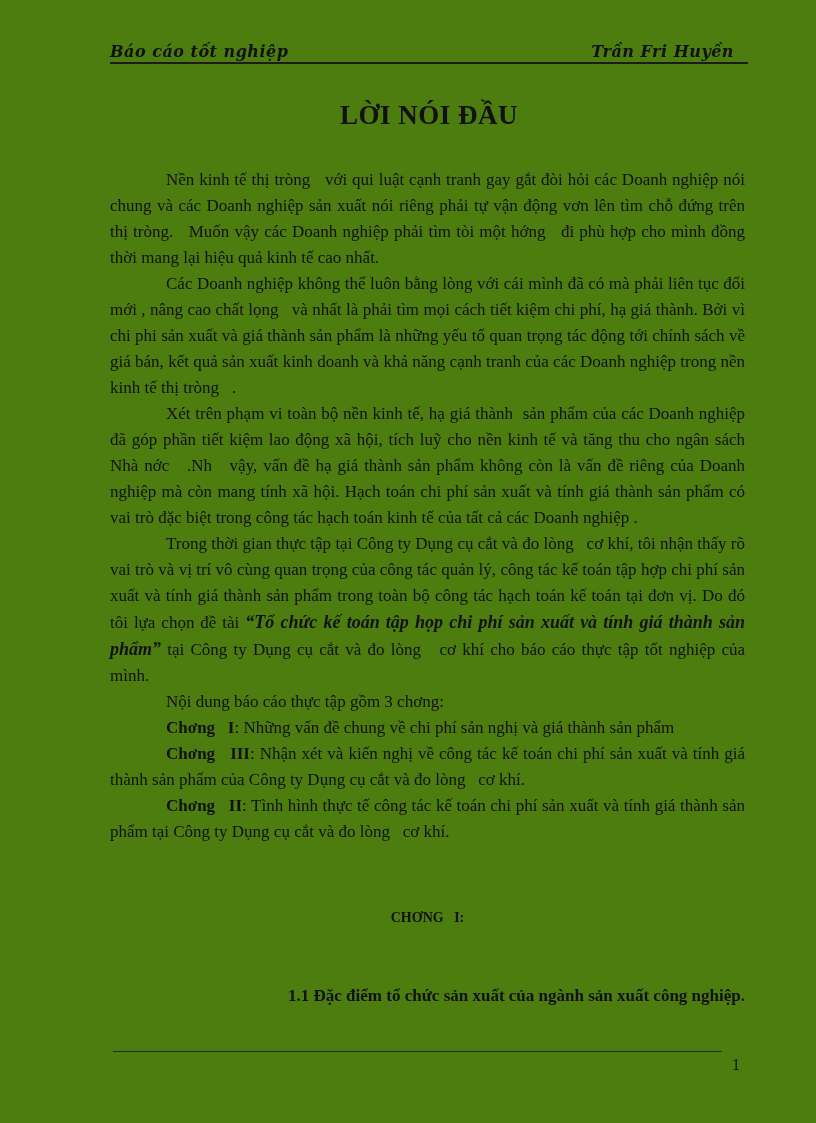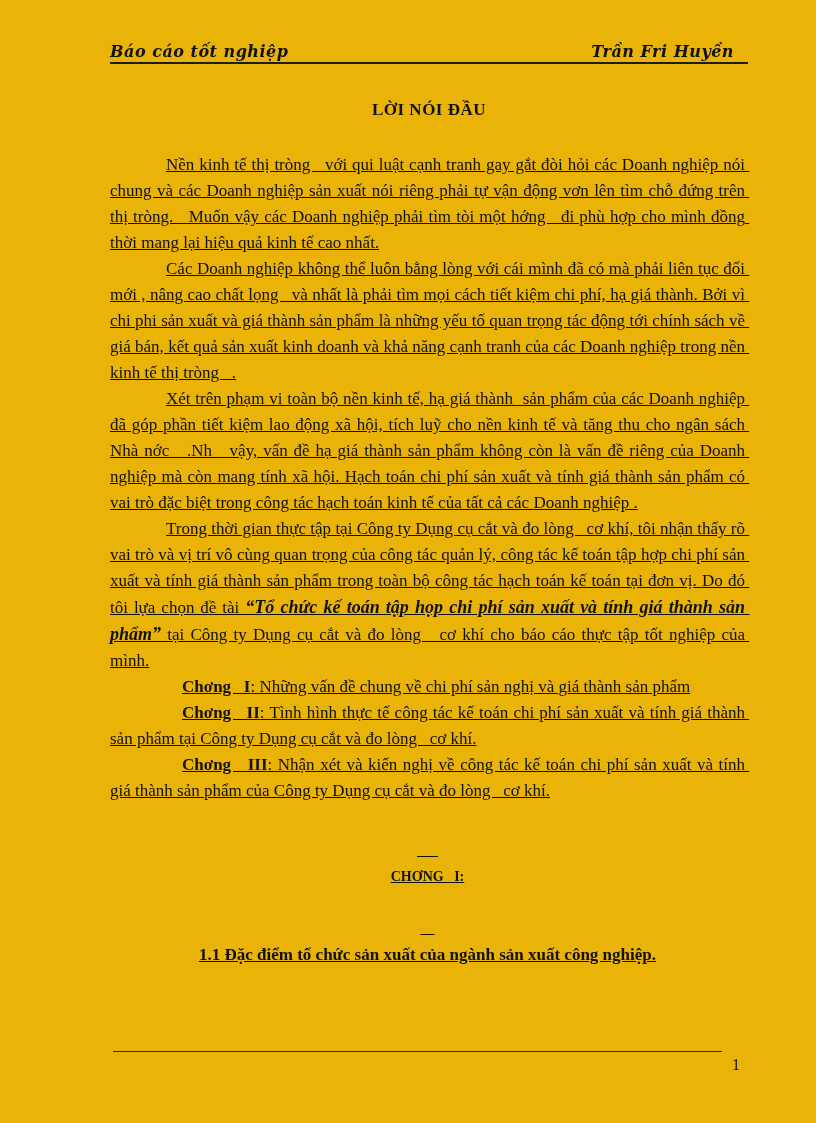--- a/index.html
+++ b/index.html
@@ -1,21 +1,21 @@
 <!DOCTYPE html>
 <html><head>
 <meta charset="utf-8">
 <style>
   * { margin: 0; padding: 0; box-sizing: border-box; }
   html, body { background: #ffffff; }
   .page {
     position: relative;
     width: 816px;
     height: 1123px;
-    background: #eab308;
+    background: #4d7c0f;
     overflow: hidden;
     font-family: "Liberation Serif", serif;
     color: #111111;
   }
   
   .header {
     position: absolute;
     top: 42px;
     left: 110px;
     right: 68px;
@@ -32,53 +32,52 @@
   }
   .header .hdr-right { padding-right: 14px; }
   
   .doc-title {
     position: absolute;
     top: 100px;
     left: 110px;
     right: 68px;
     text-align: center;
     font-weight: bold;
-    font-size: 17px;
+    font-size: 27px;
     letter-spacing: 0.5px;
   }
   
   .content {
     position: absolute;
-    top: 152px;
+    top: 167px;
     left: 110px;
     right: 71px;
     font-size: 17px;
     line-height: 26px;
     text-align: justify;
-    text-decoration: underline;
   }
   .content p, .content .chapter-line { white-space: pre-wrap; }
   .body-para { text-indent: 56px; }
   .quote { font-weight: bold; font-style: italic; font-size: 18px; }
   .chapter-line { text-indent: 56px; }
-  .chapter-label { font-weight: bold; margin-left: 16px; }
+  .chapter-label { font-weight: bold; }
   
   .chapter-heading {
     margin-top: 8px;
     text-align: center;
     font-weight: bold;
     font-size: 14px;
     line-height: 26px;
     white-space: pre-wrap;
   }
   .section-heading {
     font-weight: bold;
     font-size: 17px;
     line-height: 26px;
-    text-align: center;
+    text-align: right;
   }
   
   .footer {
     position: absolute;
     top: 1051px;
     left: 113px;
     right: 94px;
   }
   .footer-rule { border-top: 1.5px solid #2a2a2a; height: 0; }
   .footer-num {
@@ -99,24 +98,25 @@
   </div>
 
   <div class="doc-title">LỜI NÓI ĐẦU</div>
 
   <div class="content">
     <p class="body-para">Nền kinh tế thị tròng   với qui luật cạnh tranh gay gắt đòi hỏi các Doanh nghiệp nói chung và các Doanh nghiệp sản xuất nói riêng phải tự vận động vơn lên tìm chỗ đứng trên thị tròng.   Muốn vậy các Doanh nghiệp phải tìm tòi một hớng   đi phù hợp cho mình đồng thời mang lại hiệu quả kinh tế cao nhất.</p>
     <p class="body-para">Các Doanh nghiệp không thể luôn bằng lòng với cái mình đã có mà phải liên tục đổi mới , nâng cao chất lọng   và nhất là phải tìm mọi cách tiết kiệm chi phí, hạ giá thành. Bởi vì chi phi sản xuất và giá thành sản phẩm là những yếu tố quan trọng tác động tới chính sách về giá bán, kết quả sản xuất kinh doanh và khả năng cạnh tranh của các Doanh nghiệp trong nền kinh tế thị tròng   .</p>
     <p class="body-para">Xét trên phạm vi toàn bộ nền kinh tế, hạ giá thành  sản phẩm của các Doanh nghiệp đã góp phần tiết kiệm lao động xã hội, tích luỹ cho nền kinh tế và tăng thu cho ngân sách Nhà nớc   .Nh   vậy, vấn đề hạ giá thành sản phẩm không còn là vấn đề riêng của Doanh nghiệp mà còn mang tính xã hội. Hạch toán chi phí sản xuất và tính giá thành sản phẩm có vai trò đặc biệt trong công tác hạch toán kinh tế của tất cả các Doanh nghiệp .</p>
     <p class="body-para"><span>Trong thời gian thực tập tại Công ty Dụng cụ cắt và đo lòng   cơ khí, tôi nhận thấy rõ vai trò và vị trí vô cùng quan trọng của công tác quản lý, công tác kế toán tập hợp chi phí sản xuất và tính giá thành sản phẩm trong toàn bộ công tác hạch toán kế toán tại đơn vị. Do đó tôi lựa chọn đề tài </span><span class="quote">“Tổ chức kế toán tập họp chi phí sản xuất và tính giá thành sản phẩm”</span><span> tại Công ty Dụng cụ cắt và đo lòng   cơ khí cho báo cáo thực tập tốt nghiệp của mình.</span></p>
 
+    <p class="body-para">Nội dung báo cáo thực tập gồm 3 chơng:</p>
 
     <div class="chapter-line"><span class="chapter-label">Chơng   I</span><span>: Những vấn đề chung về chi phí sản nghị và giá thành sản phẩm</span></div>
+    <div class="chapter-line"><span class="chapter-label">Chơng   III</span><span>: Nhận xét và kiến nghị về công tác kế toán chi phí sản xuất và tính giá thành sản phẩm của Công ty Dụng cụ cắt và đo lòng   cơ khí.</span></div>
     <div class="chapter-line"><span class="chapter-label">Chơng   II</span><span>: Tình hình thực tế công tác kế toán chi phí sản xuất và tính giá thành sản phẩm tại Công ty Dụng cụ cắt và đo lòng   cơ khí.</span></div>
-    <div class="chapter-line"><span class="chapter-label">Chơng   III</span><span>: Nhận xét và kiến nghị về công tác kế toán chi phí sản xuất và tính giá thành sản phẩm của Công ty Dụng cụ cắt và đo lòng   cơ khí.</span></div>
 
     <div class="chapter-heading">
       <div>CHƠNG   I:</div>
     </div>
 
     <div class="section-heading">1.1 Đặc điểm tổ chức sản xuất của ngành sản xuất công nghiệp.</div>
   </div>
 
   <div class="footer">
     <div class="footer-rule"></div>

